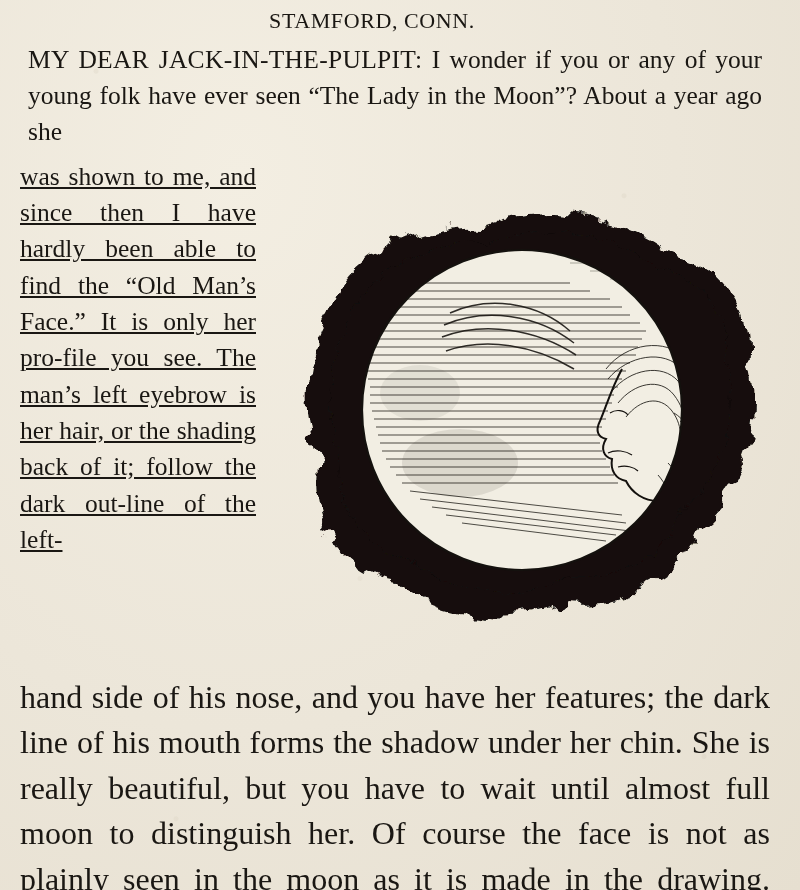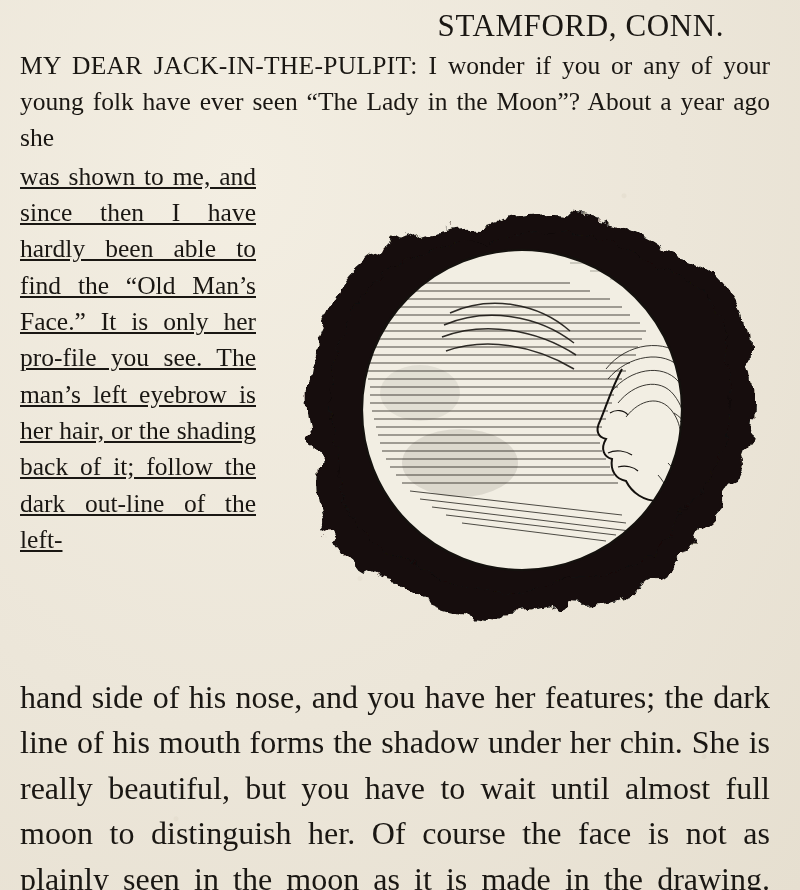--- a/index.html
+++ b/index.html
@@ -31,34 +31,34 @@
       radial-gradient(circle at 45% 65%, rgba(150,135,105,0.06) 0 2px, transparent 3px),
       radial-gradient(circle at 88% 85%, rgba(150,135,105,0.07) 0 2px, transparent 3px),
       radial-gradient(circle at 22% 92%, rgba(150,135,105,0.06) 0 2px, transparent 3px);
   }
   .content {
     position: relative;
     padding: 8px 30px 0 20px;
   }
 
   .dateline {
-    text-align: right;
-    font-size: 31px;
+    text-align: center;
+    font-size: 22px;
     letter-spacing: 0.6px;
     padding-right: 46px;
     margin: 0 0 4px 0;
     white-space: nowrap;
   }
 
   .lead {
     font-size: 25.5px;
     line-height: 1.42;
     text-align: justify;
     text-justify: inter-word;
-    margin: 0;
+    margin: 8px;
   }
   .lead .salutation {
     letter-spacing: 0.3px;
   }
 
   .flow {
     position: relative;
     margin-top: 2px;
     text-decoration: underline;
   }

